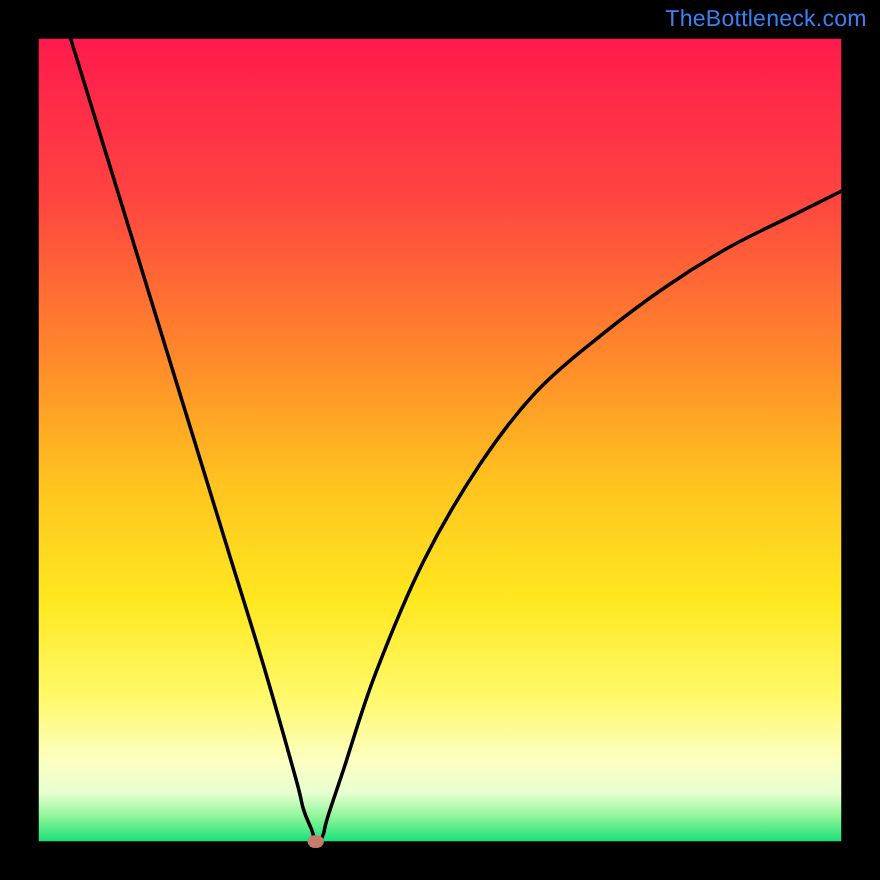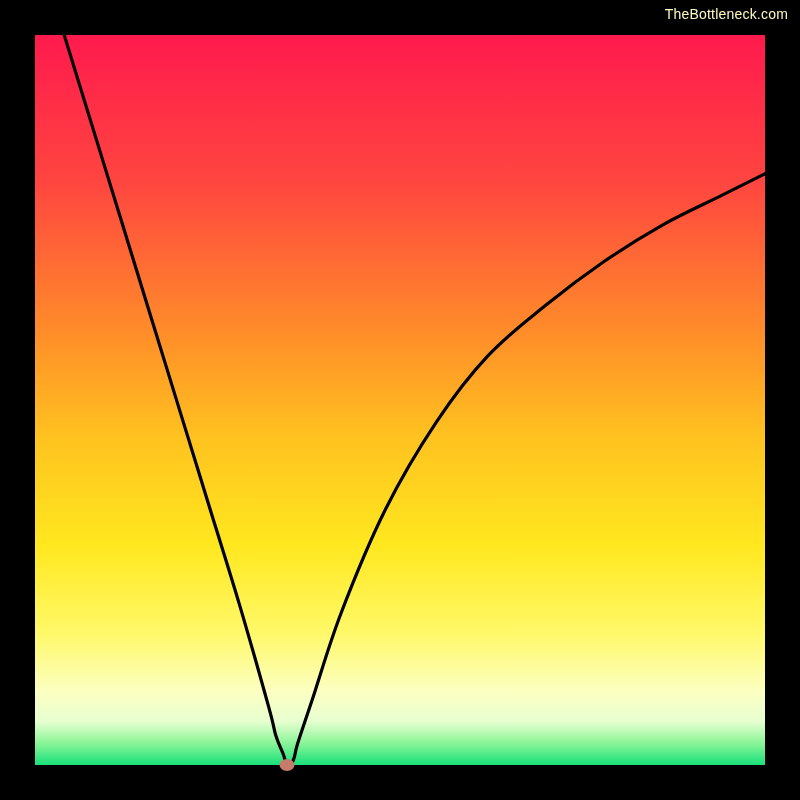--- a/index.html
+++ b/index.html
@@ -37,22 +37,22 @@
     position: absolute;
     top: 0;
     left: 0;
     width: 100%;
     height: 100%;
   }
   .watermark {
     position: absolute;
     top: 6px;
     right: 12px;
-    color: #fef9c3;
-    font-size: 14px;
+    color: #3b82f6;
+    font-size: 21px;
     font-weight: 500;
     letter-spacing: 0.2px;
   }
   .marker {
     position: absolute;
     width: 15px;
     height: 12px;
     background: #c77b6a;
     border-radius: 50%;
     transform: translate(-50%, -50%);

